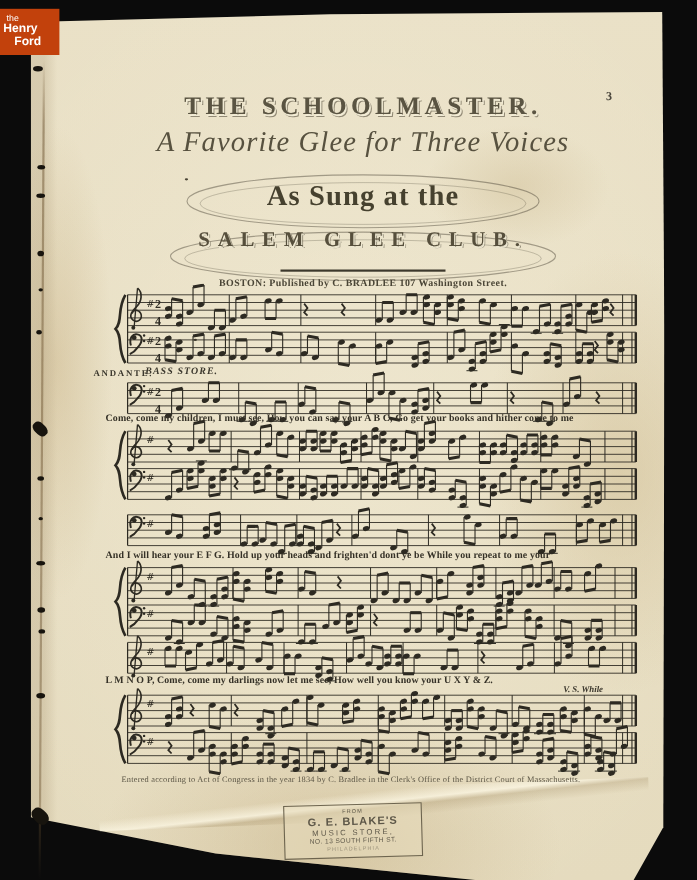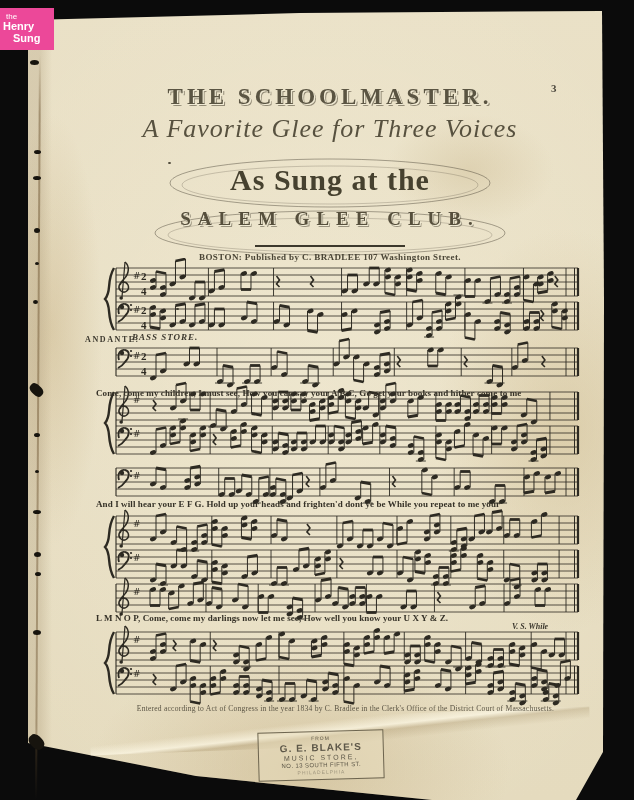--- a/index.html
+++ b/index.html
@@ -30,42 +30,42 @@
     position:absolute;left:90px;top:716px;width:500px;height:30px;
     background:linear-gradient(176deg, transparent 32%, rgba(252,247,228,.75) 48%, rgba(140,115,70,.22) 56%, transparent 72%);
     transform:rotate(-2.2deg);
   }
   .blot{position:absolute;background:#17140e;border-radius:50%;}
   .blot.big{border-radius:40%;transform:rotate(45deg);}
   .speck{position:absolute;background:#4a4435;border-radius:50%;}
   
   .logo{
     position:absolute;left:0;top:8px;width:54px;height:42px;
-    background:#ec4899;color:#fff;font-family:"Liberation Sans",sans-serif;
+    background:#c2410c;color:#fff;font-family:"Liberation Sans",sans-serif;
     z-index:5;
   }
   .logo .the{position:absolute;left:6px;top:4px;font-size:8px;font-weight:normal;}
   .logo .henry{position:absolute;left:3px;top:12px;font-size:11px;font-weight:bold;letter-spacing:0;}
   .logo .ford{position:absolute;left:13px;top:24px;font-size:11px;font-weight:bold;}
   
   .page-num{position:absolute;left:551px;top:82px;font-size:11px;color:#4a463c;font-weight:bold;}
   .head{position:absolute;left:70px;top:0;width:520px;text-align:center;color:#4d483a;}
   .title-main{
     position:absolute;left:0;top:84px;width:100%;
     font-size:23px;font-weight:bold;letter-spacing:4px;color:#5a5442;
     text-shadow:1.3px 1.3px 0 rgba(244,238,216,.95), 2.2px 2.2px 0 rgba(72,66,50,.55);
   }
   .title-sub{
     position:absolute;left:0;top:114px;width:100%;
     font-family:Liberation Serif, serif;font-style:italic;font-size:26px;
     color:#57513f;letter-spacing:1px;
   }
   .sung-at{
     position:absolute;left:0;top:163px;width:100%;
-    font-size:30px;font-weight:bold;color:#46412f;letter-spacing:1px;
+    font-size:26px;font-weight:bold;color:#46412f;letter-spacing:1px;
   }
   .club{
     position:absolute;left:0;top:208px;width:100%;
     font-size:19px;font-weight:bold;letter-spacing:7px;color:#564f3c;
     text-shadow:1px 1px 0 rgba(244,238,216,.9), 1.8px 1.8px 0 rgba(72,66,50,.5);
   }
   .rule{position:absolute;left:185px;top:245px;width:150px;height:2px;background:#3c382c;}
   .publisher{
     position:absolute;left:0;top:252px;width:100%;
     font-size:9px;font-weight:bold;color:#4a4536;letter-spacing:.4px;white-space:nowrap;
@@ -73,21 +73,21 @@
   .flourish{position:absolute;pointer-events:none;}
   
   .tempo{position:absolute;left:85px;top:287px;font-size:8px;font-weight:bold;letter-spacing:1.6px;color:#3c382e;margin-top:48px;}
   .bass-solo{position:absolute;left:132px;top:332px;font-size:9px;font-weight:bold;font-style:italic;letter-spacing:1px;color:#3c382e;}
   .trio{position:absolute;left:512px;top:622px;font-size:8px;font-style:italic;font-weight:bold;color:#3c382e;}
   .lyric{
     position:absolute;left:96px;width:490px;
     font-size:9px;font-weight:bold;color:#353127;white-space:nowrap;letter-spacing:.1px;
   }
   .copyright{
-    position:absolute;left:84px;top:704px;width:470px;text-align:right;
+    position:absolute;left:84px;top:704px;width:470px;text-align:center;
     font-size:7.6px;color:#5a5444;white-space:nowrap;letter-spacing:.2px;
   }
   
   .stamp{
     position:absolute;left:258px;top:731px;width:120px;padding:3px 2px 4px 2px;
     border:1.5px solid rgba(88,80,60,.85);
     transform:rotate(-1.6deg);
     text-align:center;color:#5d5748;background:rgba(232,221,190,.55);
     font-family:"Liberation Sans",sans-serif;
   }
@@ -118,21 +118,21 @@
 <div class="blot" style="left:34px;top:552px;width:7px;height:5px;"></div>
 <div class="blot" style="left:35px;top:572px;width:6px;height:4px;"></div>
 <div class="blot" style="left:33px;top:630px;width:8px;height:5px;"></div>
 <div class="blot big" style="left:28px;top:736px;width:17px;height:12px;"></div>
 <div class="speck" style="left:168px;top:162px;width:3px;height:2px;"></div>
 <div class="speck" style="left:176px;top:308px;width:3px;height:2px;"></div>
 
 <div class="logo">
   <span class="the">the</span>
   <span class="henry">Henry</span>
-  <span class="ford">Sung</span>
+  <span class="ford">Ford</span>
 </div>
 
 <div class="page-num">3</div>
 
 <div class="head">
   <svg class="flourish" style="left:70px;top:155px;" width="380" height="110">
     <ellipse cx="190" cy="28" rx="160" ry="24" fill="none" stroke="rgba(70,64,50,.45)" stroke-width="1"></ellipse>
     <ellipse cx="190" cy="30" rx="148" ry="19" fill="none" stroke="rgba(70,64,50,.3)" stroke-width=".8"></ellipse>
     <ellipse cx="190" cy="78" rx="175" ry="22" fill="none" stroke="rgba(70,64,50,.45)" stroke-width="1"></ellipse>
     <ellipse cx="190" cy="80" rx="162" ry="17" fill="none" stroke="rgba(70,64,50,.3)" stroke-width=".8"></ellipse>
@@ -1451,21 +1451,21 @@
     <line x1="492.5" y1="408" x2="492.5" y2="436" stroke="#2d2a22" stroke-width="1"></line>
     <line x1="496" y1="408" x2="496" y2="436" stroke="#2d2a22" stroke-width="2.2"></line>
     <line x1="34" y1="374" x2="34" y2="436" stroke="#2d2a22" stroke-width="1.1"></line>
     <path d="M32 374 C24 387.64,30 397.56,23 405 C30 412.44,24 422.36,32 436" fill="none" stroke="#2d2a22" stroke-width="2.4"></path>
   </svg>
 
 <div class="tempo">ANDANTE.</div>
 <div class="bass-solo">BASS STORE.</div>
 <div class="trio">V. S. While</div>
 
-<div class="lyric" style="top:375px;margin-top:13px;">Come, come my children, I must see, How you can say your A  B  C,  Go get your books and hither come to me</div>
+<div class="lyric" style="top:375px;">Come, come my children, I must see, How you can say your A  B  C,  Go get your books and hither come to me</div>
 <div class="lyric" style="top:499px;">And  I will hear your E   F   G.  Hold up your heads and frighten'd dont ye be While you repeat to me your</div>
 <div class="lyric" style="top:613px;">L  M  N  O  P,    Come, come my darlings now let me see, How well you know your U  X  Y  &amp;  Z.</div>
 
 <div class="copyright">Entered according to Act of Congress in the year 1834 by C. Bradlee in the Clerk's Office of the District Court of Massachusetts.</div>
 
 <div class="stamp">
   <div class="s-from">FROM</div>
   <div class="s-name">G. E. BLAKE'S</div>
   <div class="s-store">MUSIC STORE,</div>
   <div class="s-addr">NO. 13 SOUTH FIFTH ST.</div>

